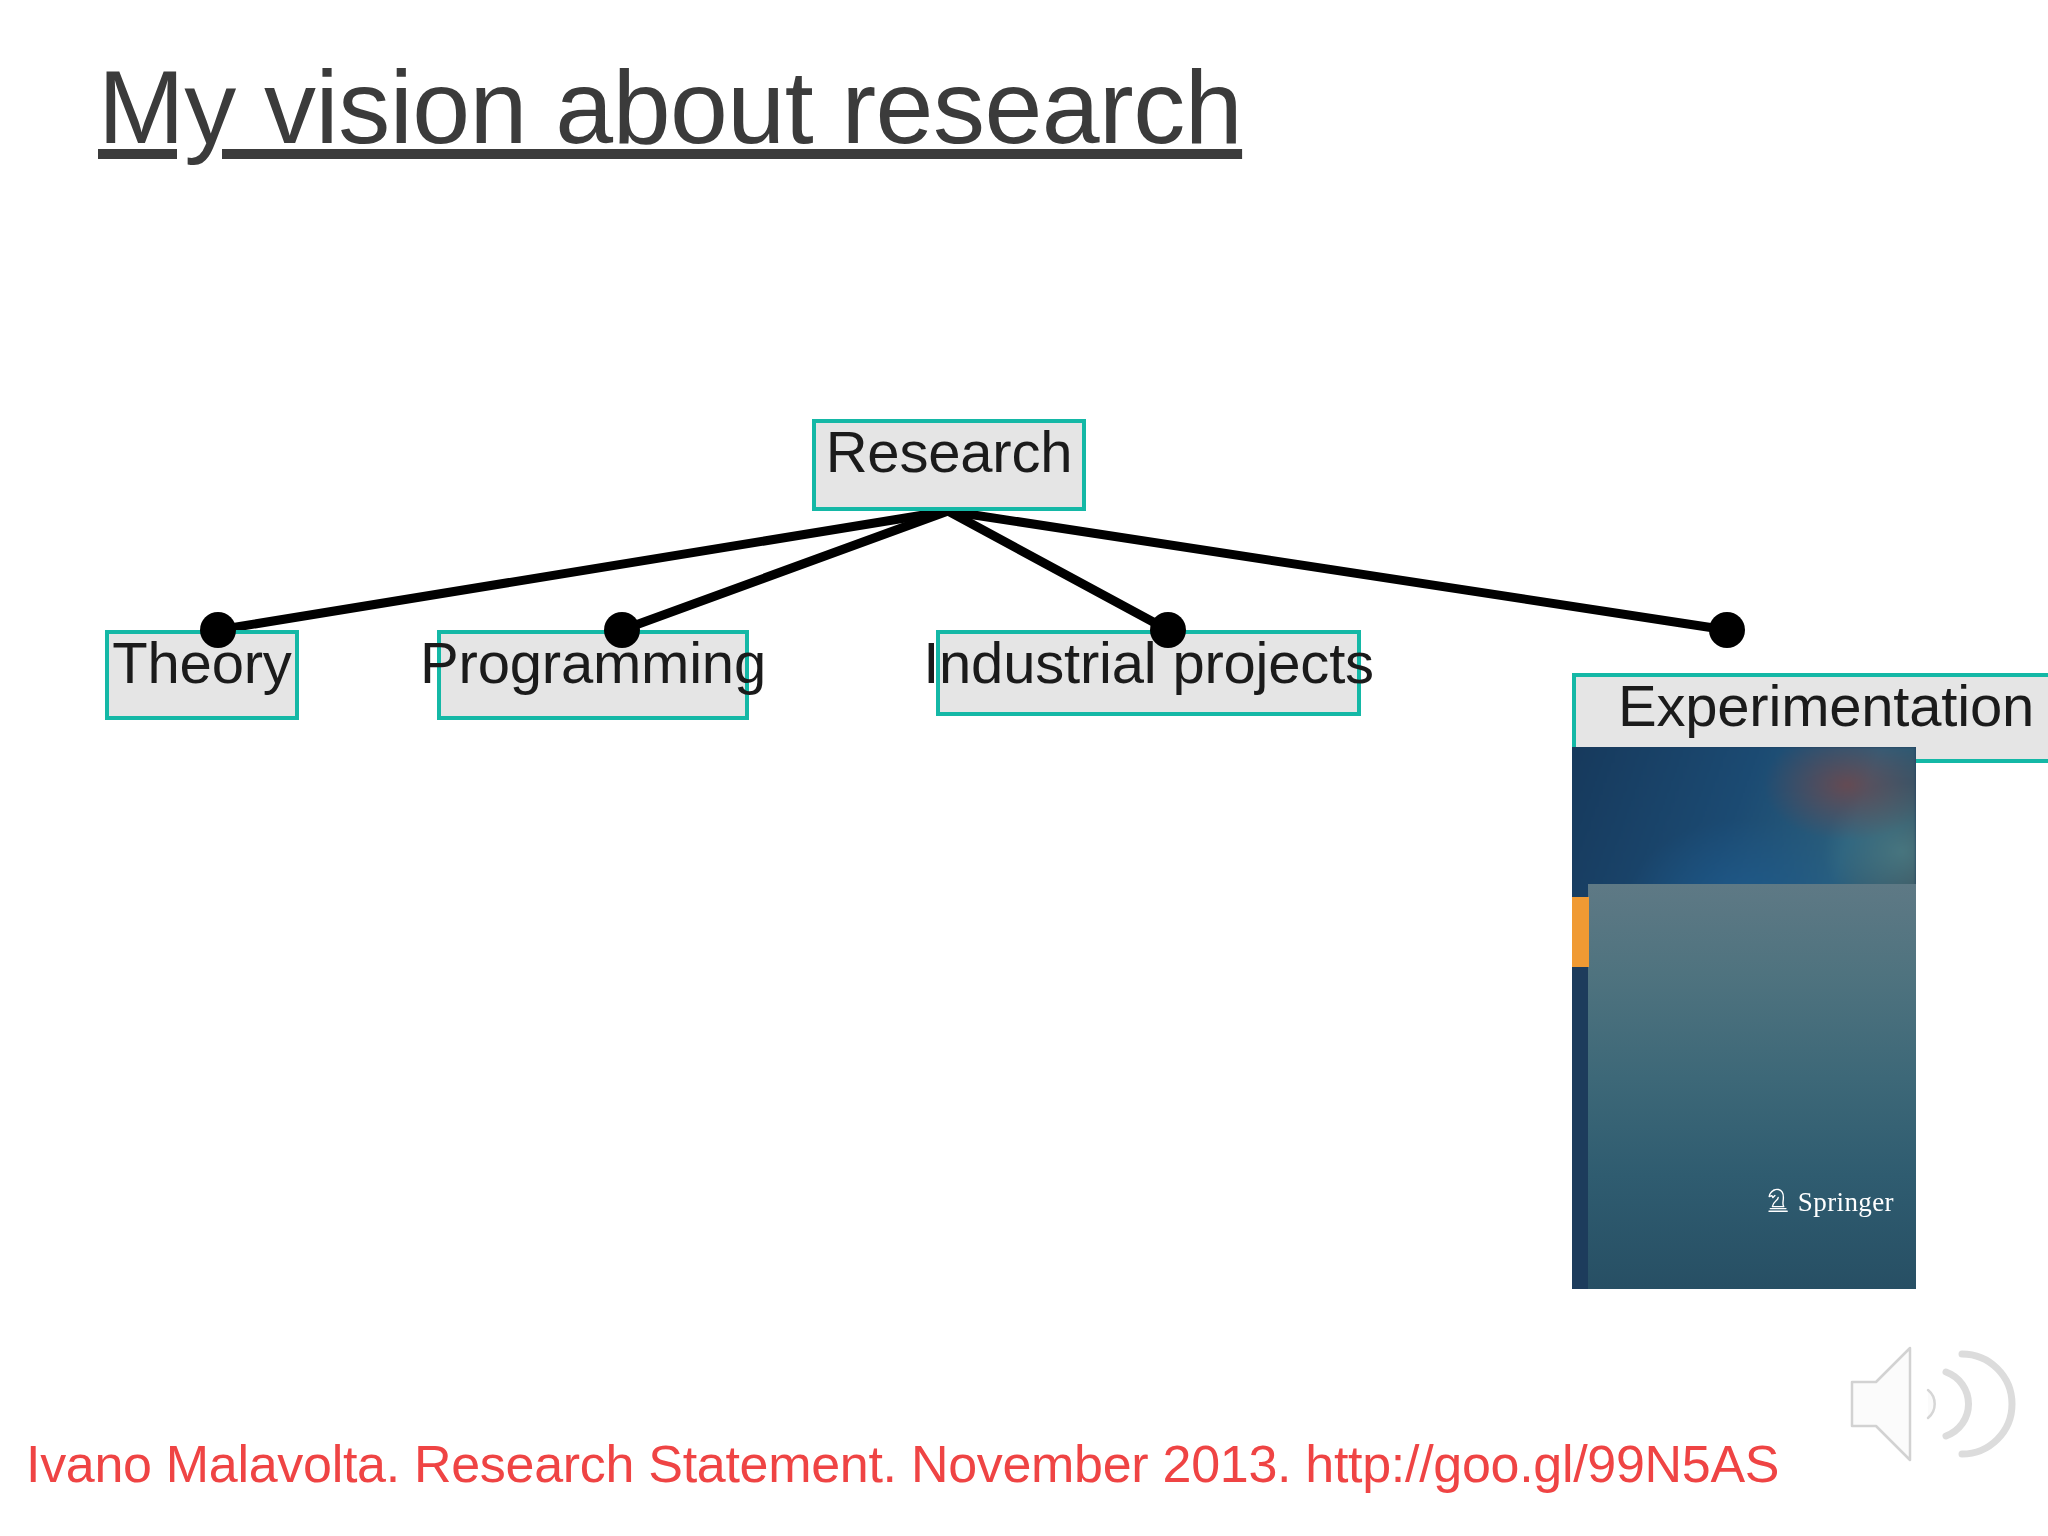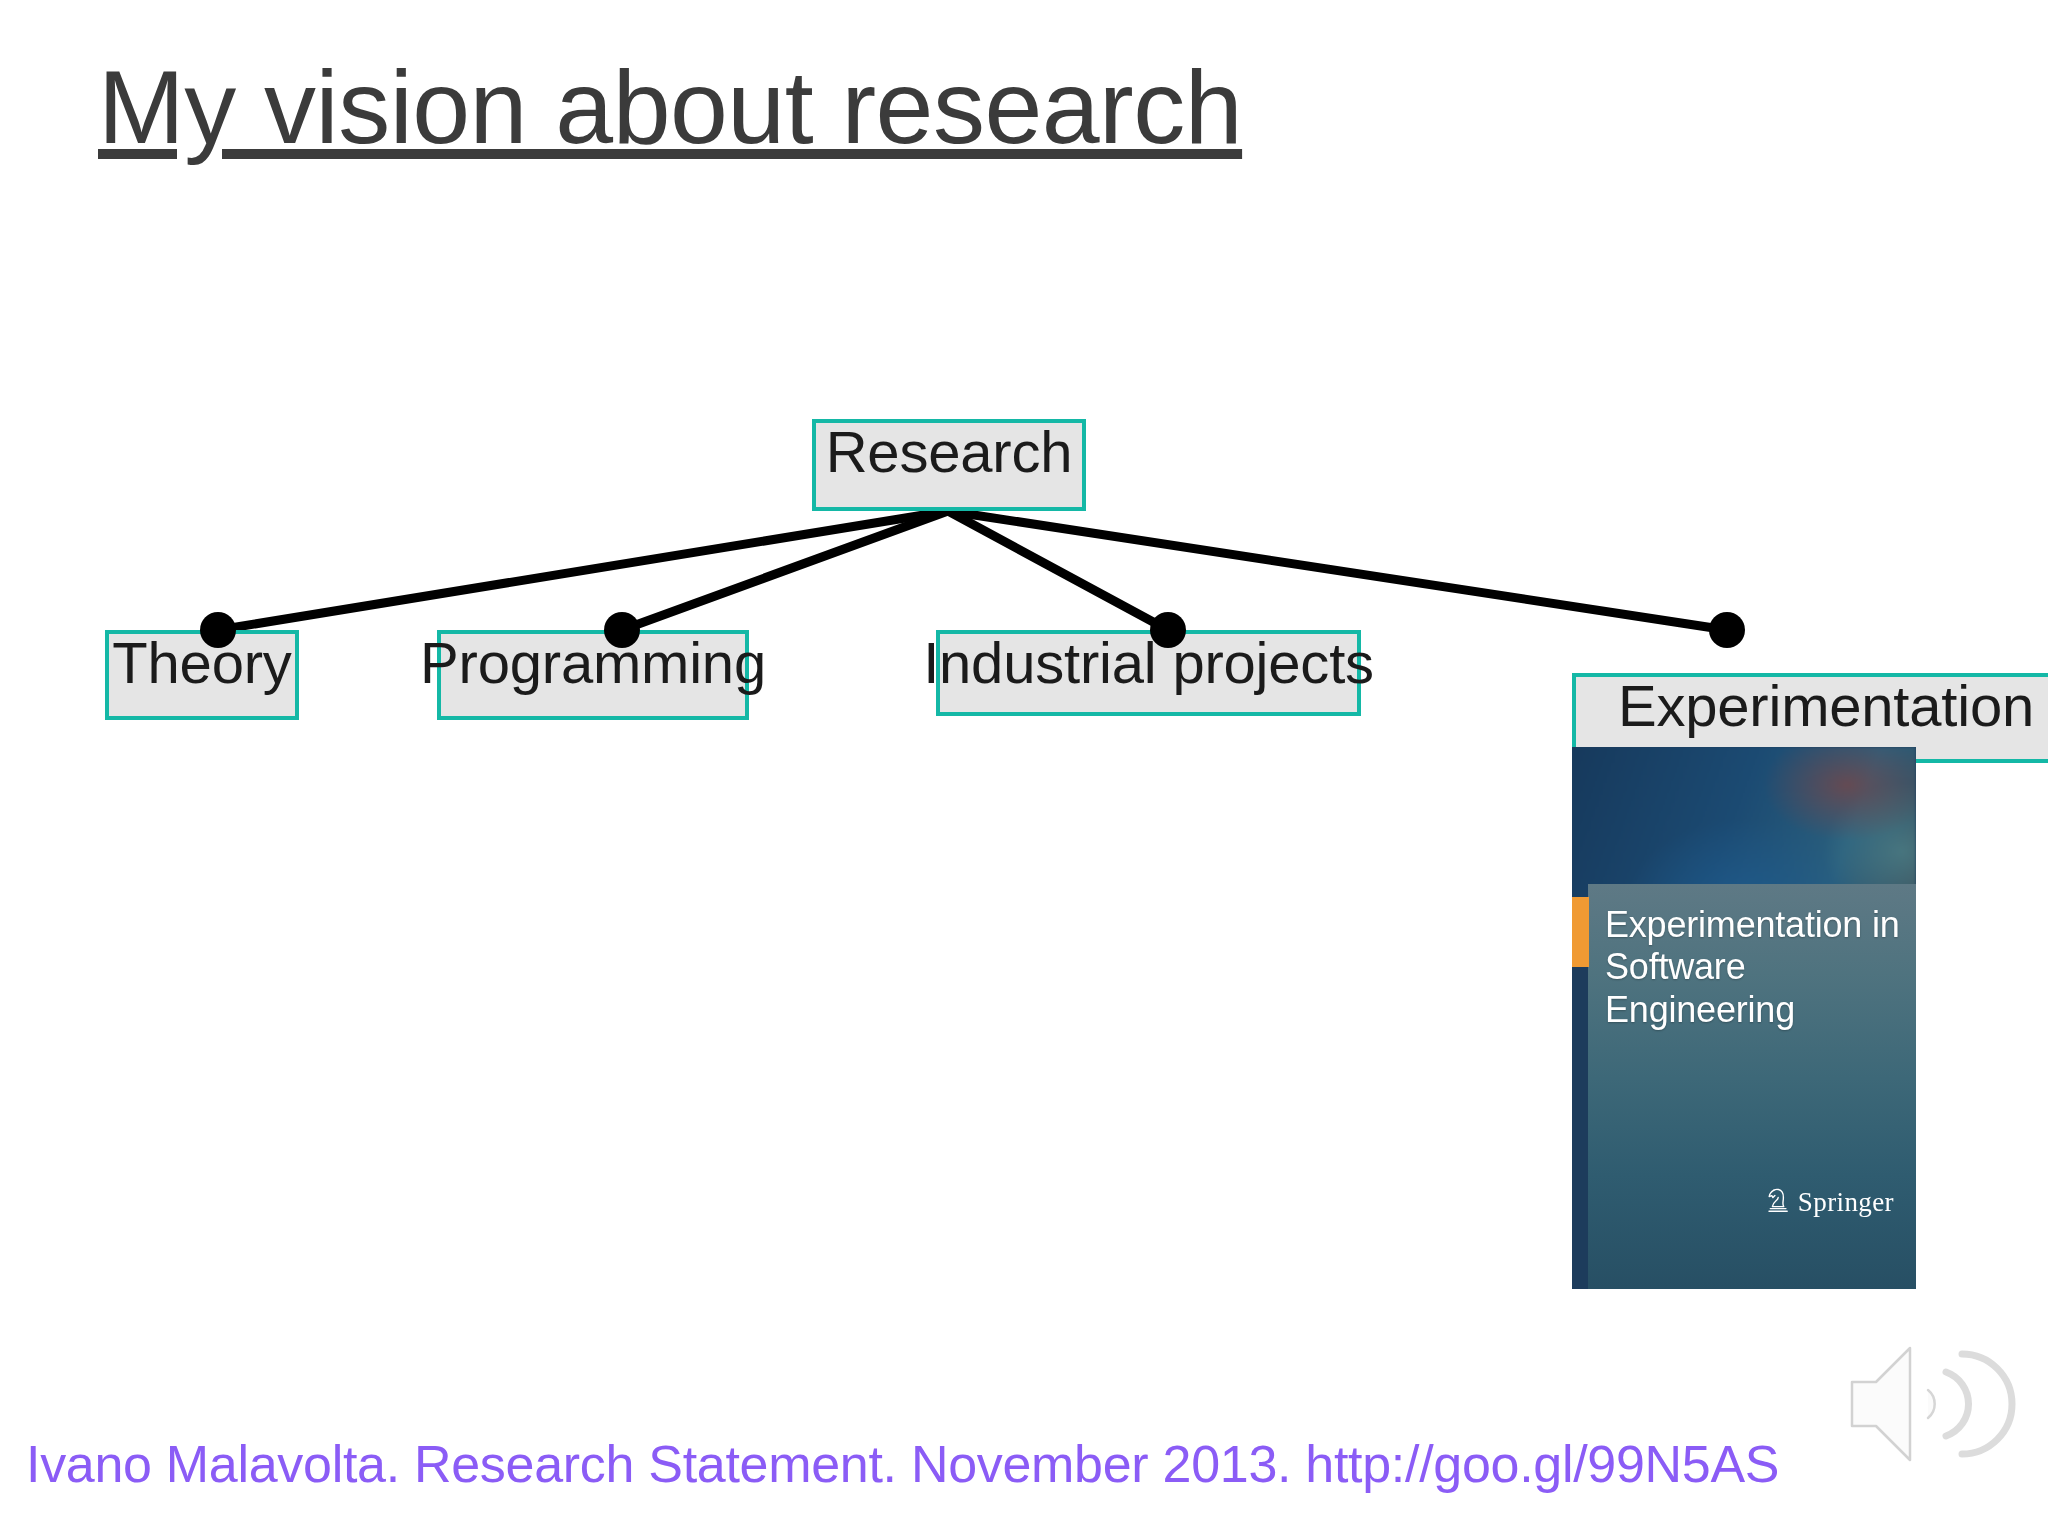--- a/index.html
+++ b/index.html
@@ -163,21 +163,21 @@
     height: 132px;
   }
 
   
   #footer-credit {
     position: absolute;
     left: 26px;
     top: 1438px;
     font-size: 52px;
     line-height: 1;
-    color: #8b5cf6;
+    color: #ef4444;
     letter-spacing: -0.3px;
     white-space: nowrap;
     text-align: right;
   }
 </style>
 </head>
 <body>
 
 <div id="slide-title">My vision about research</div>
 
@@ -217,25 +217,20 @@
 <div class="edge-dot" style="left:1150px; top:612px;"></div>
 <div class="edge-dot" style="left:1709px; top:612px;"></div>
 
 <div id="book-cover">
   <div id="book-top-art"></div>
 
 
   <div id="book-title-panel"></div>
   <div id="book-orange-tab"></div>
 
-  <div id="book-title">
-    <div>Experimentation in</div>
-    <div>Software</div>
-    <div>Engineering</div>
-  </div>
 
   <div id="book-publisher">
     <span>
       <svg width="26" height="30" viewBox="0 0 26 30" fill="none" stroke="#ffffff" stroke-width="1.4">
         <path d="M9 5.2 C6.4 6.6 4.6 8.9 4.2 11.6 l2.6 -0.9 1.1 1.9 2.0 -2.0" stroke-linejoin="round" stroke-linecap="round"></path>
         <path d="M9 5.2 C11.6 3.6 15.4 4.4 17.2 7.2 c1.7 2.6 1.3 6.0 0.9 9.0 -0.3 2.2 -0.2 4.0 0.6 5.4 H7.4 c0.4 -2.2 1.6 -4.1 3.4 -5.6 1.5 -1.3 2.4 -2.3 2.4 -3.6" stroke-linejoin="round" stroke-linecap="round"></path>
         <line x1="5.3" y1="23.6" x2="20.9" y2="23.6" stroke-linecap="round"></line>
         <line x1="4.0" y1="26.2" x2="22.2" y2="26.2" stroke-linecap="round"></line>
       </svg>
     </span>

